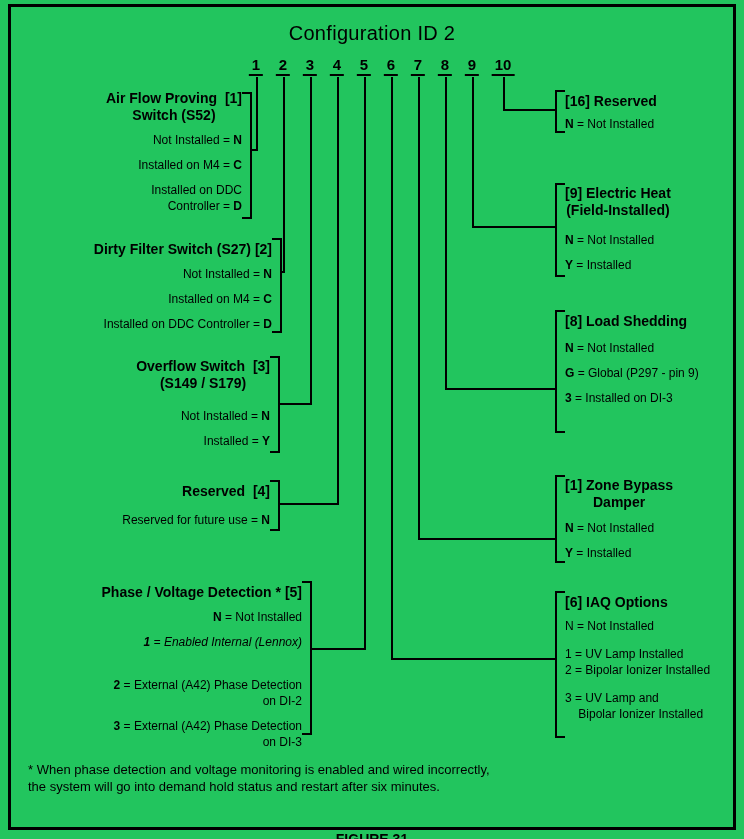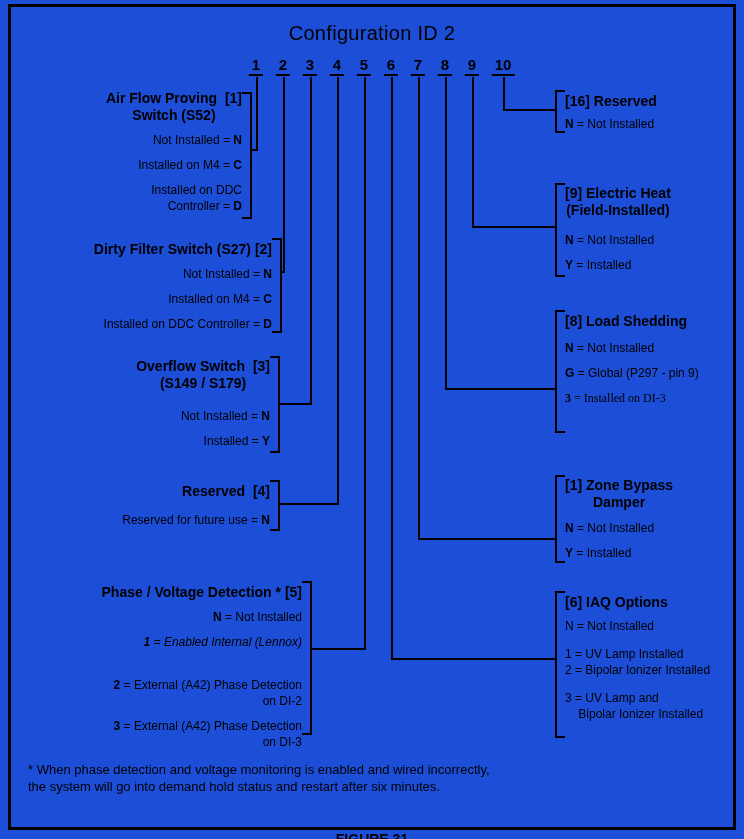--- a/index.html
+++ b/index.html
@@ -1,17 +1,17 @@
 <!DOCTYPE html>
 <html><head>
 <meta charset="utf-8">
 <style>
   html,body{margin:0;padding:0;background:#fff;}
   body{font-family:"Liberation Sans", sans-serif;color:#000;}
-  #canvas{position:relative;width:744px;height:839px;background:#1d4ed8;overflow:hidden;}
+  #canvas{position:relative;width:744px;height:839px;background:#22c55e;overflow:hidden;}
   .frame{position:absolute;left:8px;top:4px;width:722px;height:820px;border:3px solid #000;}
   .title{position:absolute;top:22px;left:0;width:100%;text-align:center;font-size:20px;letter-spacing:.3px;}
   .digit{position:absolute;top:56px;display:inline-block;transform:translateX(-50%);
          font-size:15px;font-weight:bold;border-bottom:2px solid #000;padding:0 3px 1px 3px;line-height:17px;}
   .vline{position:absolute;width:2px;background:#000;}
   .hline{position:absolute;height:2px;background:#000;}
   .block{position:absolute;}
   .block.left{text-align:right;}
   .block.right{text-align:left;}
   .heading{display:inline-block;text-align:center;font-weight:bold;font-size:14px;line-height:17px;}
@@ -121,21 +121,21 @@
       <div class="block right" style="left: 565px; top: 92px; width: 172px;"><div class="heading"><div>[16] Reserved</div></div><div class="opts" style="margin-top: 6px;">
           <div class="opt" style="margin-bottom: 9px;"><b>N</b><span> = Not Installed</span></div>
         </div></div>
       <div class="block right" style="left: 565px; top: 185px; width: 172px;"><div class="heading"><div>[9] Electric Heat</div><div>(Field-Installed)</div></div><div class="opts" style="margin-top: 13px;">
           <div class="opt" style="margin-bottom: 9px;"><b>N</b><span> = Not Installed</span></div>
           <div class="opt" style="margin-bottom: 9px;"><b>Y</b><span> = Installed</span></div>
         </div></div>
       <div class="block right" style="left: 565px; top: 312px; width: 172px;"><div class="heading"><div>[8] Load Shedding</div></div><div class="opts" style="margin-top: 10px;">
           <div class="opt" style="margin-bottom: 9px;"><b>N</b><span> = Not Installed</span></div>
           <div class="opt" style="margin-bottom: 9px;"><b>G</b><span> = Global (P297 - pin 9)</span></div>
-          <div class="opt" style="margin-bottom: 9px; font-family: Liberation Serif, serif;"><b>3</b><span> = Installed on DI-3</span></div>
+          <div class="opt" style="margin-bottom: 9px;"><b>3</b><span> = Installed on DI-3</span></div>
         </div></div>
       <div class="block right" style="left: 565px; top: 477px; width: 162px;"><div class="heading"><div>[1] Zone Bypass</div><div>Damper</div></div><div class="opts" style="margin-top: 9px;">
           <div class="opt" style="margin-bottom: 9px;"><b>N</b><span> = Not Installed</span></div>
           <div class="opt" style="margin-bottom: 9px;"><b>Y</b><span> = Installed</span></div>
         </div></div>
       <div class="block right" style="left: 565px; top: 593px; width: 176px;"><div class="heading"><div>[6] IAQ Options</div></div><div class="opts" style="margin-top: 7px;">
           <div class="opt" style="margin-bottom: 12px;"><span>N = Not Installed</span></div>
           <div class="opt" style=""><span>1 = UV Lamp Installed</span></div>
           <div class="opt" style="margin-bottom: 12px;"><span>2 = Bipolar Ionizer Installed</span></div>
           <div class="opt" style="margin-bottom: 12px;"><span>3 = UV Lamp and

